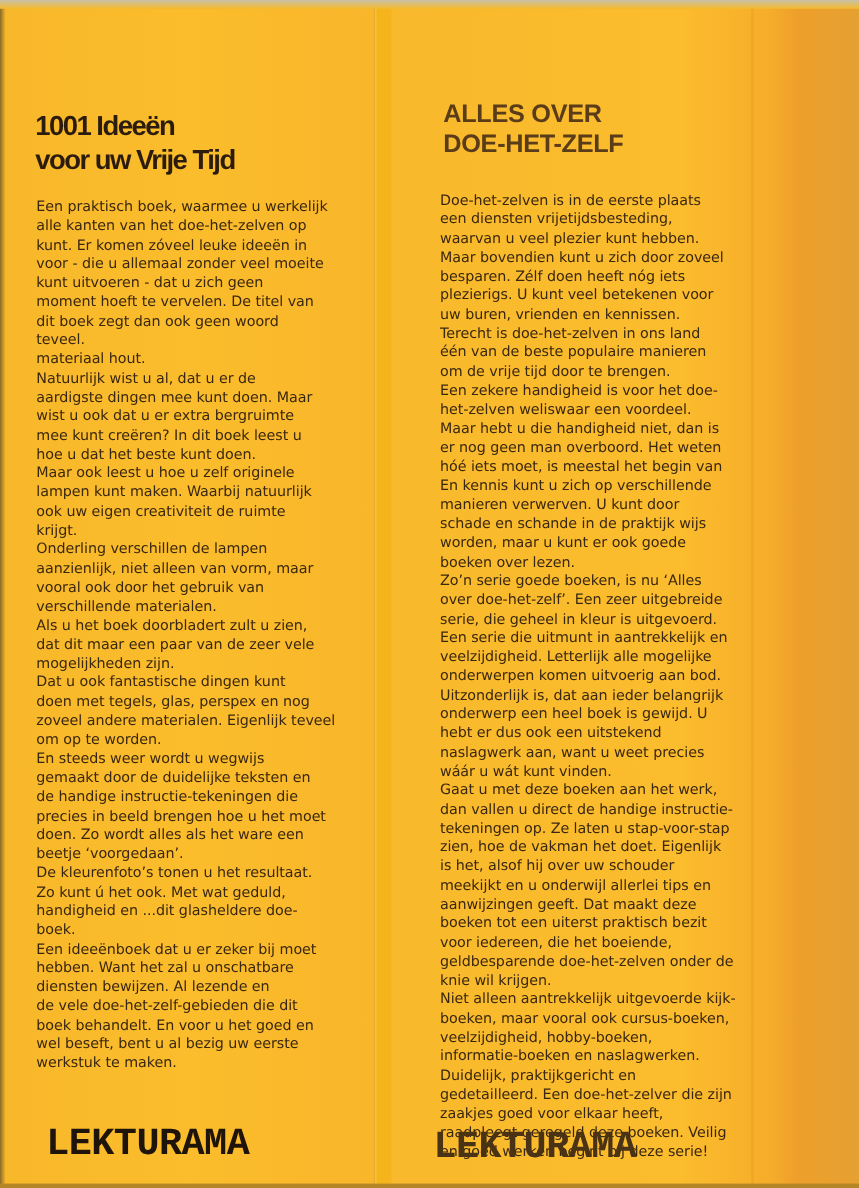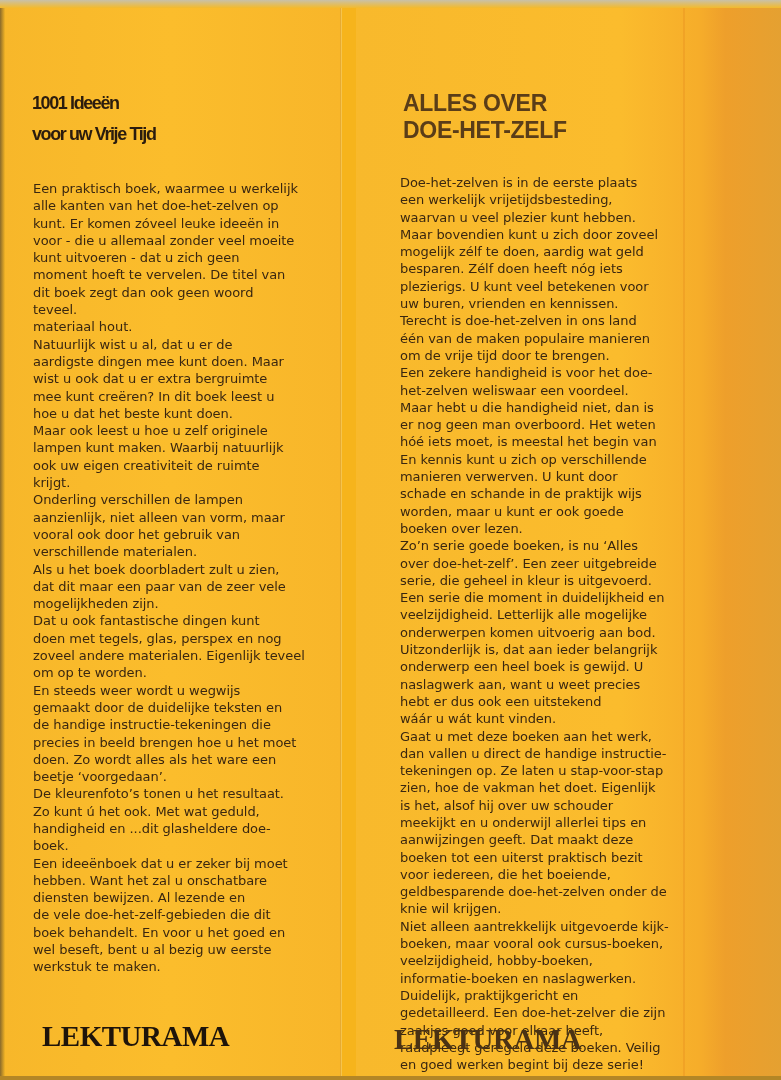--- a/index.html
+++ b/index.html
@@ -34,44 +34,44 @@
   }
   .seam {
     position: absolute; left: 340px; top: 0; width: 2px; height: 1080px;
     background: linear-gradient(to right, #e09d22, #fcd15c);
   }
   .fold-line {
     position: absolute; left: 683px; top: 0; width: 2px; height: 1080px;
     background: rgba(230,140,30,0.35);
   }
   .title-left {
-    position: absolute; left: 32px; top: 88px; margin: 0;
+    position: absolute; left: 32px; top: 100px; margin: 0;
     font-family: "Liberation Sans", sans-serif;
-    font-weight: bold; font-size: 18px; line-height: 31px;
+    font-weight: bold; font-size: 25px; line-height: 31px;
     letter-spacing: -1.4px; color: #2b1c0e;
   }
   .title-right {
     position: absolute; left: 388px; top: 90px; margin: 0;
     font-family: "Liberation Sans", sans-serif;
     font-weight: bold; font-size: 23px; line-height: 27px;
     letter-spacing: -0.3px; color: #5a3d18;
   }
   .body-text {
     position: absolute; margin: 0;
     font-family: "DejaVu Sans", sans-serif;
     font-size: 13px; line-height: 17.3px;
     color: #3a2710; letter-spacing: -0.05px;
   }
   .body-left { left: 33px; top: 180px; width: 262px; }
   .body-right { left: 385px; top: 174px; width: 280px; }
   .body-text .line { display: block; white-space: nowrap; }
   .logo {
     position: absolute; margin: 0;
-    font-family: Liberation Serif, serif;
-    font-weight: bold; font-size: 29px; letter-spacing: -0.5px; text-align: center;
+    font-family: Liberation Mono, monospace;
+    font-weight: bold; font-size: 35px; letter-spacing: -0.5px; text-align: center;
   }
   .logo-left { left: 42px; top: 1020px; color: #1e140a; }
   .logo-right { left: 379px; top: 1023px; color: #4a3214; }
 </style>
 </head>
 <body>
 
 <div class="panel panel-left">
   <h1 class="title-left">
     <span>1001 Ideeën</span><br>
@@ -128,50 +128,49 @@
   <div class="logo logo-left">LEKTURAMA</div>
 </div>
 
 <div class="panel panel-right">
   <h1 class="title-right" style="left:47px;">
     <span>ALLES OVER</span><br>
     <span>DOE-HET-ZELF</span>
   </h1>
   <div class="body-text body-right" style="left:44px;" id="right-body">
       <span class="line">Doe-het-zelven is in de eerste plaats</span>
-      <span class="line">een werkelijk vrijetijdsbesteding,</span>
+      <span class="line">een diensten vrijetijdsbesteding,</span>
       <span class="line">waarvan u veel plezier kunt hebben.</span>
       <span class="line">Maar bovendien kunt u zich door zoveel</span>
-      <span class="line">mogelijk zélf te doen, aardig wat geld</span>
       <span class="line">besparen. Zélf doen heeft nóg iets</span>
       <span class="line">plezierigs. U kunt veel betekenen voor</span>
       <span class="line">uw buren, vrienden en kennissen.</span>
       <span class="line">Terecht is doe-het-zelven in ons land</span>
-      <span class="line">één van de maken populaire manieren</span>
+      <span class="line">één van de beste populaire manieren</span>
       <span class="line">om de vrije tijd door te brengen.</span>
       <span class="line">Een zekere handigheid is voor het doe-</span>
       <span class="line">het-zelven weliswaar een voordeel.</span>
       <span class="line">Maar hebt u die handigheid niet, dan is</span>
       <span class="line">er nog geen man overboord. Het weten</span>
       <span class="line">hóé iets moet, is meestal het begin van</span>
       <span class="line">En kennis kunt u zich op verschillende</span>
       <span class="line">manieren verwerven. U kunt door</span>
       <span class="line">schade en schande in de praktijk wijs</span>
       <span class="line">worden, maar u kunt er ook goede</span>
       <span class="line">boeken over lezen.</span>
       <span class="line">Zo’n serie goede boeken, is nu ‘Alles</span>
       <span class="line">over doe-het-zelf’. Een zeer uitgebreide</span>
       <span class="line">serie, die geheel in kleur is uitgevoerd.</span>
-      <span class="line">Een serie die moment in duidelijkheid en</span>
+      <span class="line">Een serie die uitmunt in aantrekkelijk en</span>
       <span class="line">veelzijdigheid. Letterlijk alle mogelijke</span>
       <span class="line">onderwerpen komen uitvoerig aan bod.</span>
       <span class="line">Uitzonderlijk is, dat aan ieder belangrijk</span>
       <span class="line">onderwerp een heel boek is gewijd. U</span>
+      <span class="line">hebt er dus ook een uitstekend</span>
       <span class="line">naslagwerk aan, want u weet precies</span>
-      <span class="line">hebt er dus ook een uitstekend</span>
       <span class="line">wáár u wát kunt vinden.</span>
       <span class="line">Gaat u met deze boeken aan het werk,</span>
       <span class="line">dan vallen u direct de handige instructie-</span>
       <span class="line">tekeningen op. Ze laten u stap-voor-stap</span>
       <span class="line">zien, hoe de vakman het doet. Eigenlijk</span>
       <span class="line">is het, alsof hij over uw schouder</span>
       <span class="line">meekijkt en u onderwijl allerlei tips en</span>
       <span class="line">aanwijzingen geeft. Dat maakt deze</span>
       <span class="line">boeken tot een uiterst praktisch bezit</span>
       <span class="line">voor iedereen, die het boeiende,</span>

